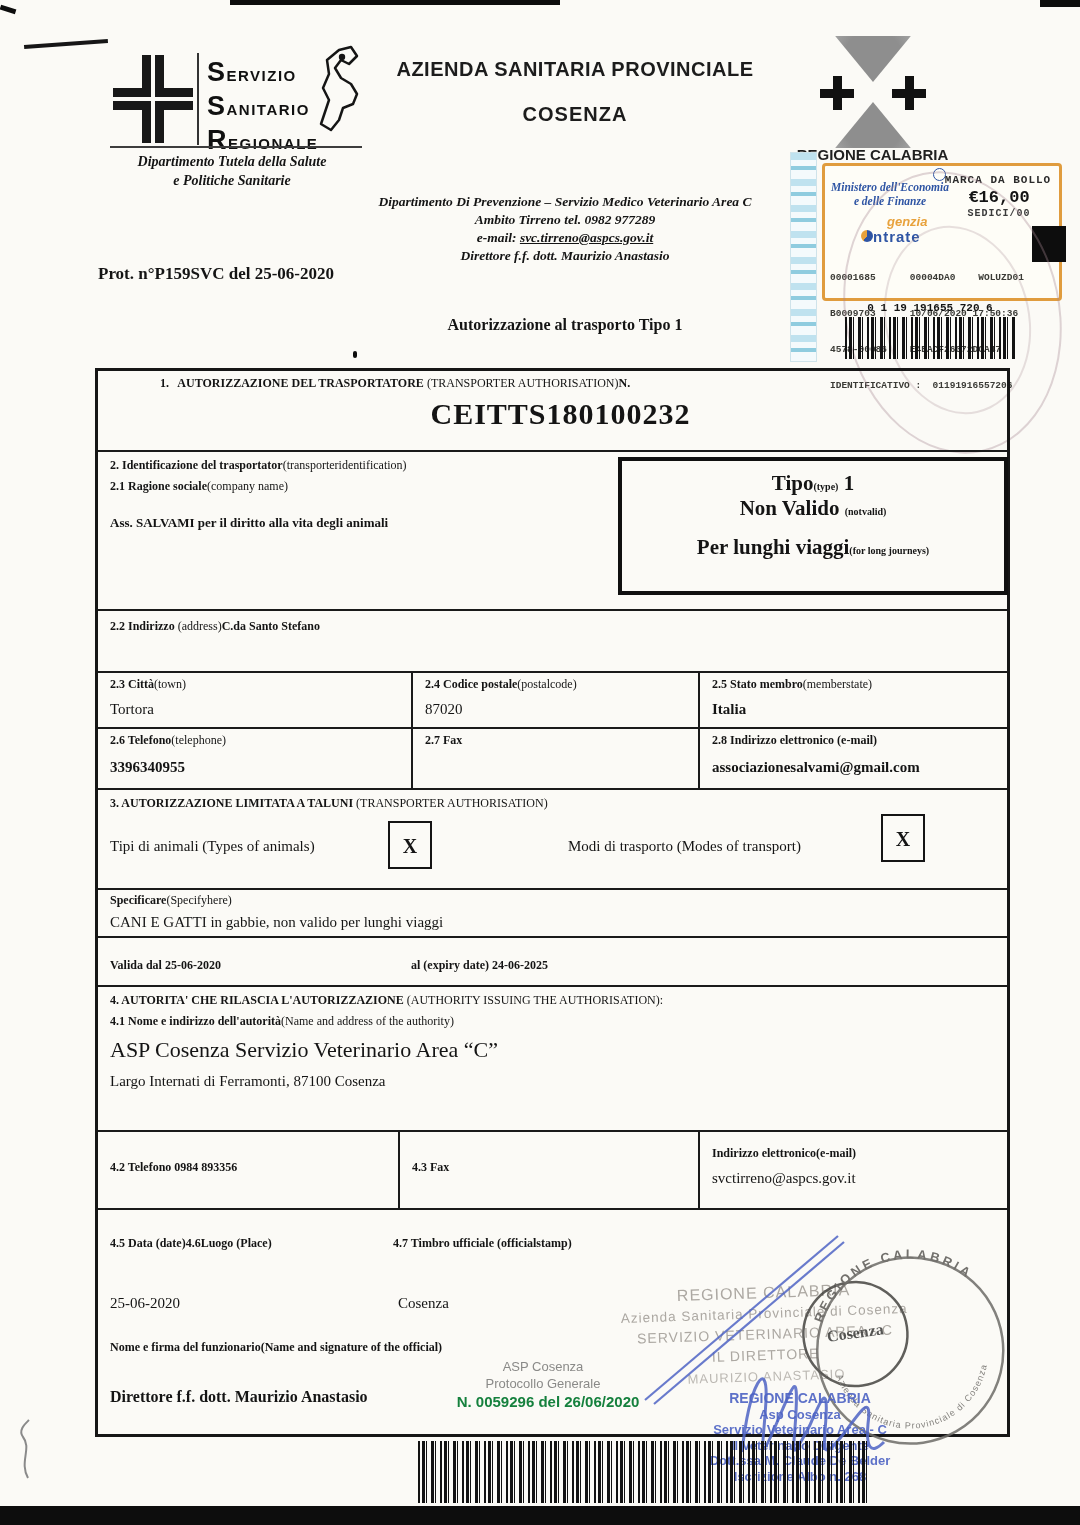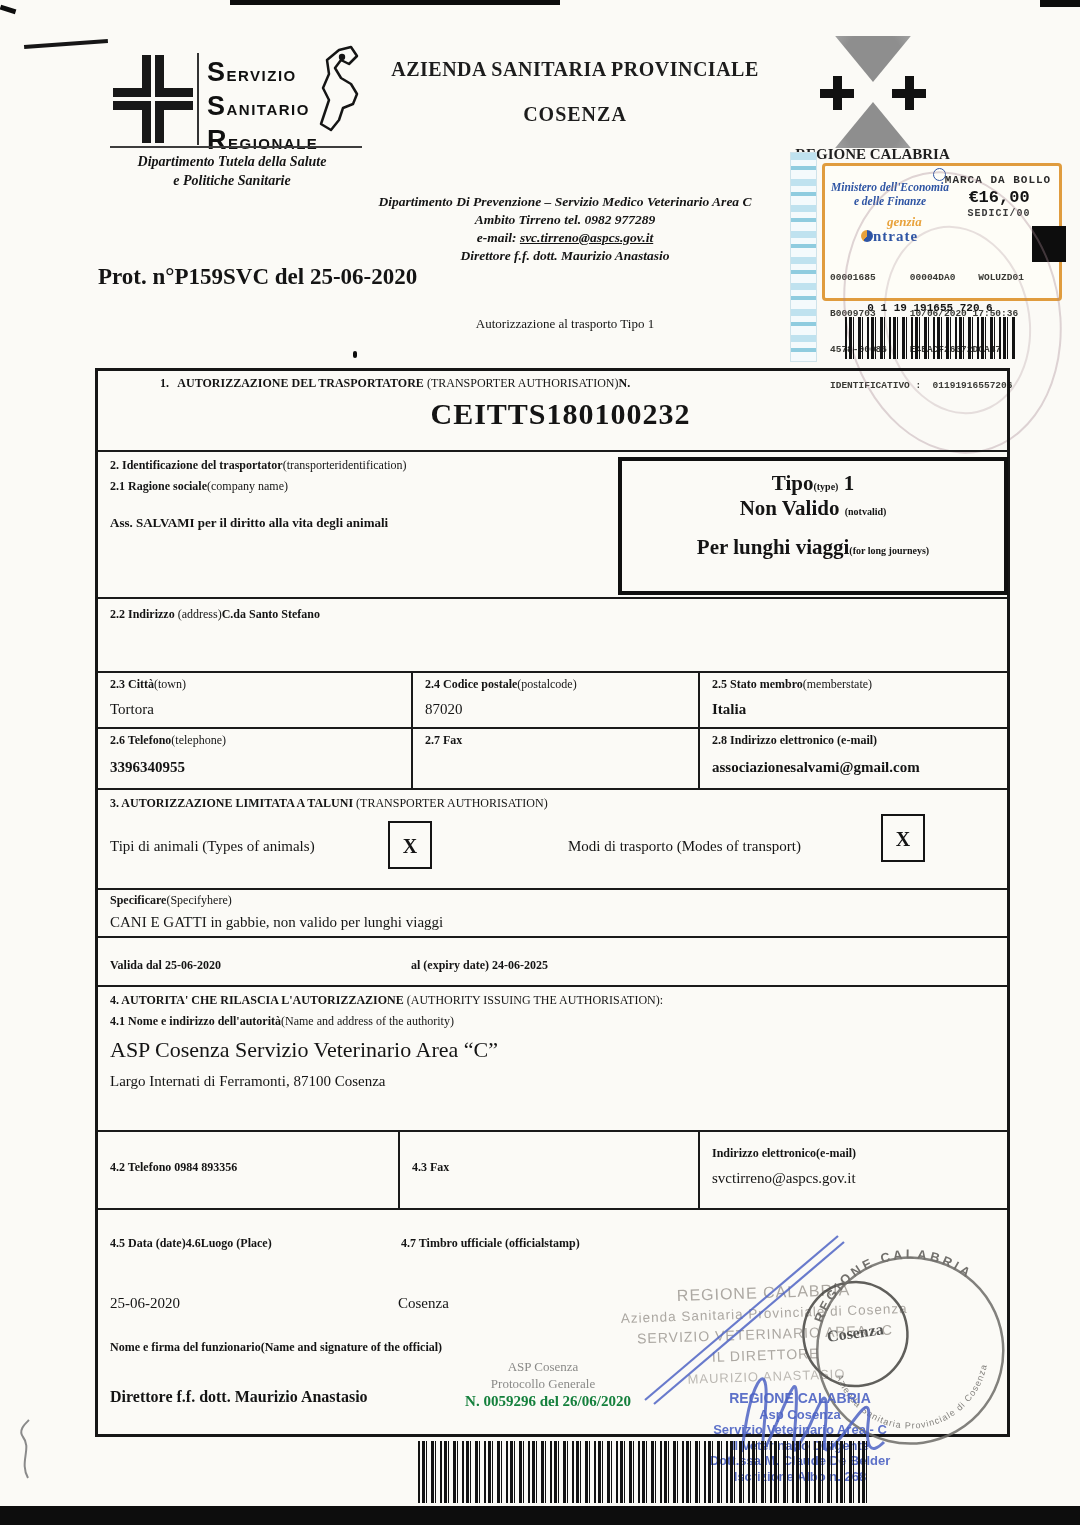--- a/index.html
+++ b/index.html
@@ -3,21 +3,21 @@
 <meta charset="utf-8">
 <style>
   *{margin:0;padding:0;box-sizing:border-box}
   html,body{background:#777}
   .page{position:relative;width:1080px;height:1525px;margin:0 auto;background:#fbfaf6;
         overflow:hidden;font-family:"Liberation Serif",serif;color:#141414}
   .abs{position:absolute}
   .b{font-weight:bold}
   .en{font-weight:normal}
   .ctr{text-align:center}
-  .sans{font-family:Liberation Serif, serif}
+  .sans{font-family:Liberation Sans, sans-serif}
   .mono{font-family:"Liberation Mono","DejaVu Sans Mono",monospace}
 
   
   .scan-bar{background:#0d0d0d}
   .corner-line{width:84px;height:4px;background:#161616;transform:rotate(-4deg)}
 
   
   .ssr-cross{left:113px;top:55px;width:80px;height:88px}
   .ssr-cross .v{position:absolute;left:29px;top:0;width:22px;height:88px;background:#181818}
   .ssr-cross .h{position:absolute;left:0;top:33px;width:80px;height:22px;background:#181818}
@@ -168,22 +168,22 @@
   <div class="abs ctr mono" style="left:840px;top:302px;width:180px;font-size:11px;font-weight:bold">0 1 19 191655 720 6</div>
   <div class="abs bc" style="left:845px;top:317px;width:170px;height:42px"></div>
 
   <div class="abs ctr" style="left:330px;top:193px;width:470px;font-size:13.5px;font-weight:bold;font-style:italic;line-height:18px">
     <div>Dipartimento Di Prevenzione – Servizio Medico Veterinario Area C</div>
     <div>Ambito Tirreno tel. 0982 977289</div>
     <div><span>e-mail: </span><span style="text-decoration:underline">svc.tirreno@aspcs.gov.it</span></div>
     <div>Direttore f.f. dott. Maurizio Anastasio</div>
   </div>
 
-  <div class="abs" style="left:98px;top:264px;font-size:23px;font-weight:bold">Prot. n°P159SVC del 25-06-2020</div>
-  <div class="abs ctr" style="left:330px;top:316px;width:470px;font-size:13px;font-weight:normal">Autorizzazione al trasporto Tipo 1</div>
+  <div class="abs" style="left:98px;top:264px;font-size:17px;font-weight:bold">Prot. n°P159SVC del 25-06-2020</div>
+  <div class="abs ctr" style="left:330px;top:316px;width:470px;font-size:16px;font-weight:bold">Autorizzazione al trasporto Tipo 1</div>
   <div class="abs scan-bar" style="left:353px;top:351px;width:4px;height:7px;border-radius:2px"></div>
 
   <div class="abs doc-table">
 
     <div class="row first" style="top:0;height:79px">
       <div class="abs lbl" style="left:62px;top:5px">
         <span class="b">1.</span>&nbsp;&nbsp;
         <span class="b">AUTORIZZAZIONE DEL TRASPORTATORE </span><span class="en">(TRANSPORTER AUTHORISATION)</span><span class="b">N.</span>
       </div>
       <div class="abs ctr" style="left:8px;top:26px;width:100%;font-size:30px;font-weight:bold;letter-spacing:1px">CEITTS180100232</div>
@@ -197,21 +197,21 @@
         <span class="b">2.1 Ragione sociale</span><span class="en">(company name)</span>
       </div>
       <div class="abs" style="left:12px;top:63px;font-size:13px;font-weight:bold">Ass. SALVAMI per il diritto alla vita degli animali</div>
       <div class="tipo-box">
         <div><span class="big">Tipo</span><span class="sm">(type)</span><span class="big"> 1</span></div>
         <div><span class="big">Non Valido </span><span class="sm">(notvalid)</span></div>
         <div style="margin-top:14px"><span class="big">Per  lunghi viaggi</span><span class="sm">(for  long journeys)</span></div>
       </div>
     </div>
 
-    <div class="row" style="top:226px;height:61px">
+    <div class="row" style="top:238px;height:61px">
       <div class="abs lbl" style="left:12px;top:8px">
         <span class="b">2.2 Indirizzo </span><span class="en">(address)</span><span class="b">C.da Santo Stefano</span>
       </div>
     </div>
 
     <div class="row" style="top:300px;height:56px">
       <div class="vline" style="left:313px"></div>
         <div class="vline" style="left:600px"></div>
       <div class="abs lbl" style="left:12px;top:4px"><span class="b">2.3 Città</span><span class="en">(town)</span></div>
       <div class="abs val" style="left:12px;top:28px">Tortora</div>
@@ -268,21 +268,21 @@
       <div class="vline" style="left:300px"></div>
         <div class="vline" style="left:600px"></div>
       <div class="abs lbl" style="left:12px;top:28px">4.2 Telefono 0984 893356</div>
       <div class="abs lbl" style="left:314px;top:28px">4.3 Fax</div>
       <div class="abs lbl" style="left:614px;top:14px">Indirizzo elettronico(e-mail)</div>
       <div class="abs val" style="left:614px;top:38px">svctirreno@aspcs.gov.it</div>
     </div>
 
     <div class="row" style="top:837px;height:232px">
       <div class="abs lbl" style="left:12px;top:26px">4.5 Data (date)4.6Luogo (Place)</div>
-      <div class="abs lbl" style="left:303px;top:26px">4.7 Timbro ufficiale (officialstamp)</div>
+      <div class="abs lbl" style="left:295px;top:26px">4.7 Timbro ufficiale (officialstamp)</div>
       <div class="abs val" style="left:12px;top:85px">25-06-2020</div>
       <div class="abs val" style="left:300px;top:85px">Cosenza</div>
       <div class="abs lbl" style="left:12px;top:130px">Nome e firma del funzionario(Name and signature of the official)</div>
       <div class="abs ctr sans" style="left:330px;top:148px;width:230px;font-size:13px;color:#8a8a88;line-height:17px">
         <div>ASP Cosenza</div>
         <div>Protocollo Generale</div>
       </div>
       <div class="abs lbl" style="left:12px;top:178px;font-size:16px">Direttore f.f. dott. Maurizio Anastasio</div>
       <div class="abs ctr sans" style="left:300px;top:183px;width:300px;font-size:15px;font-weight:bold;color:#15803d">N. 0059296 del 26/06/2020</div>
     </div>

